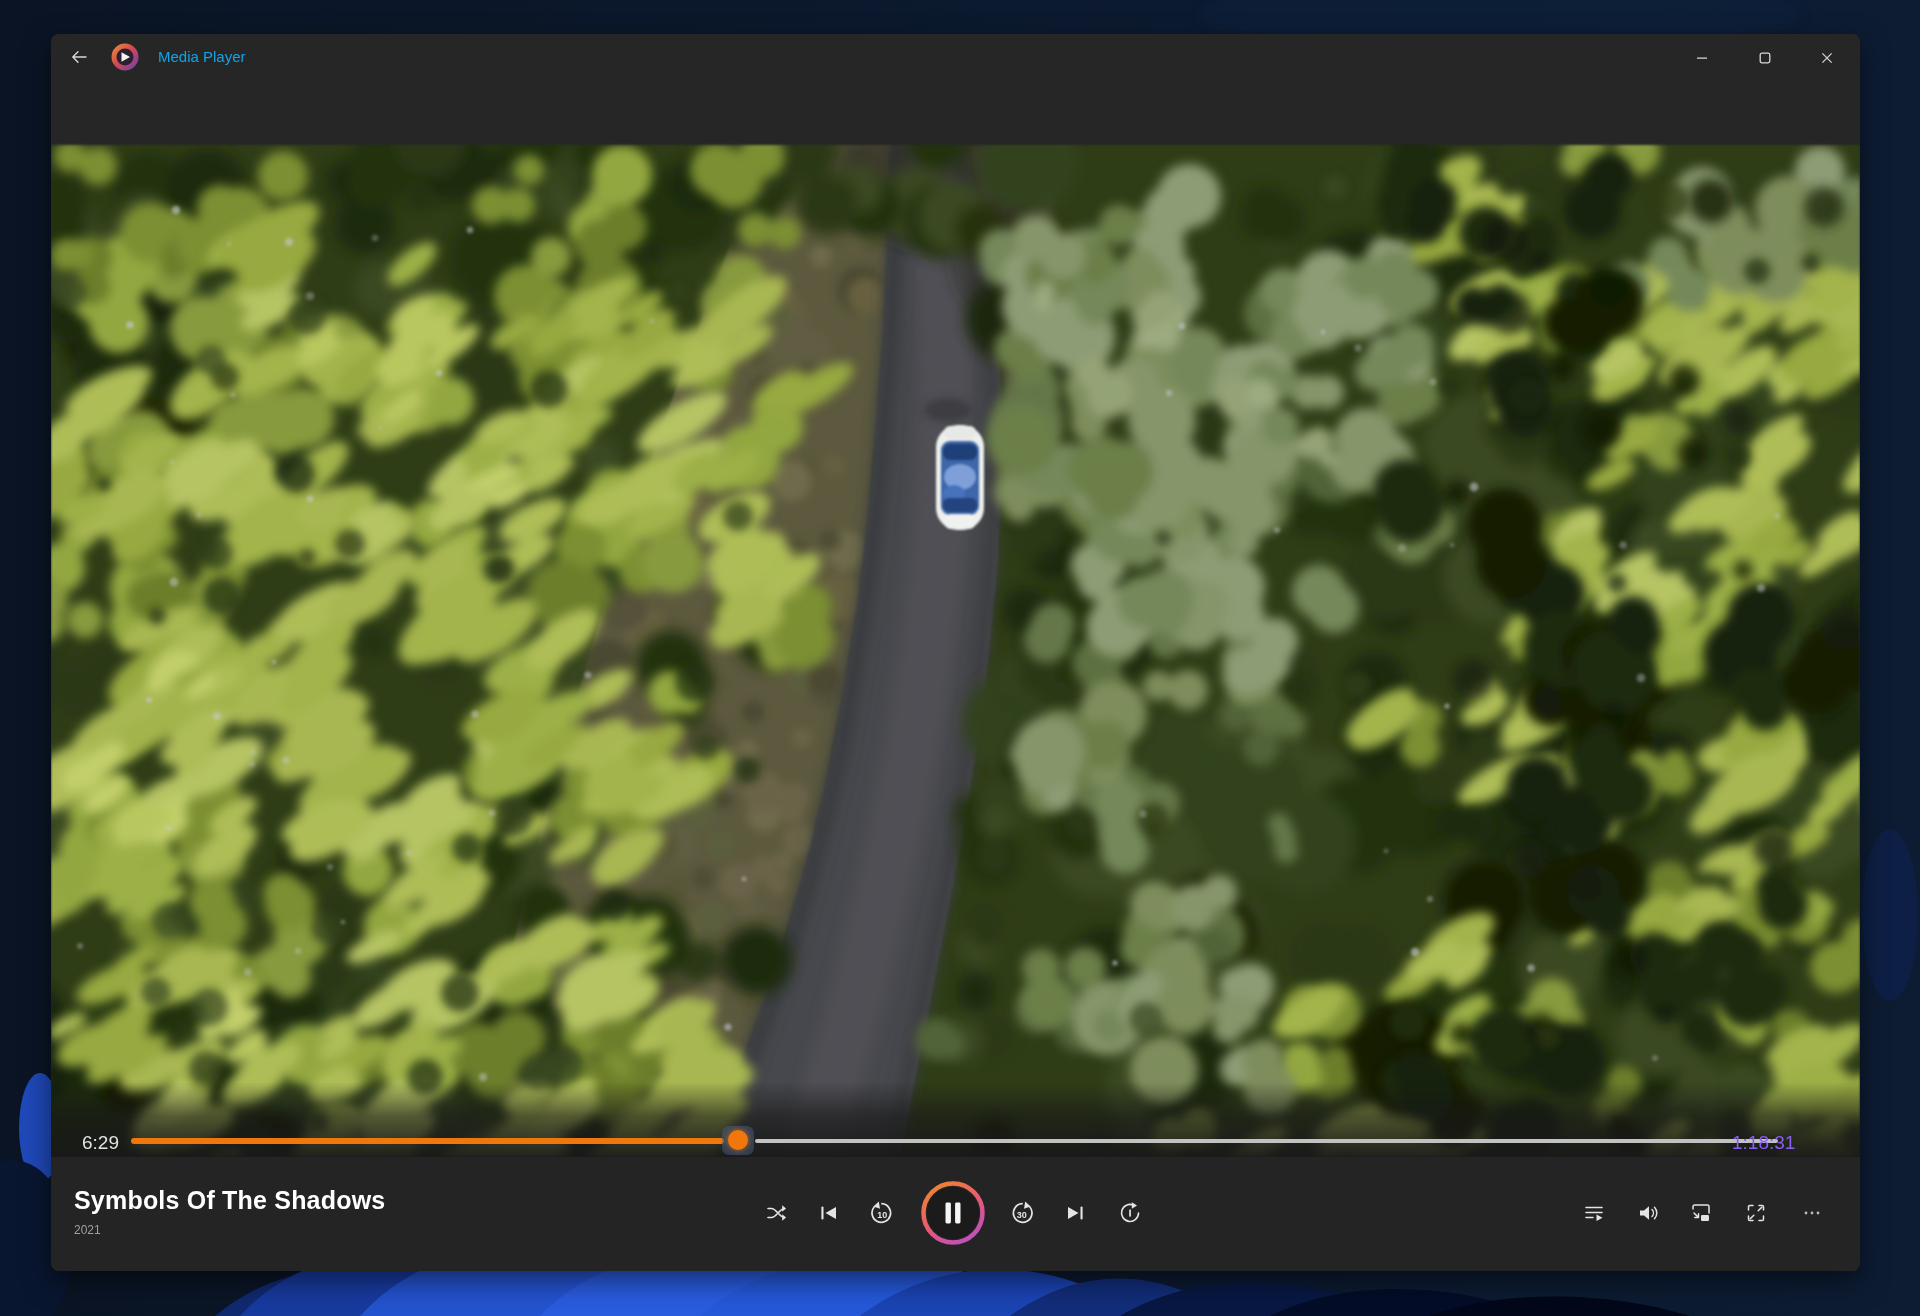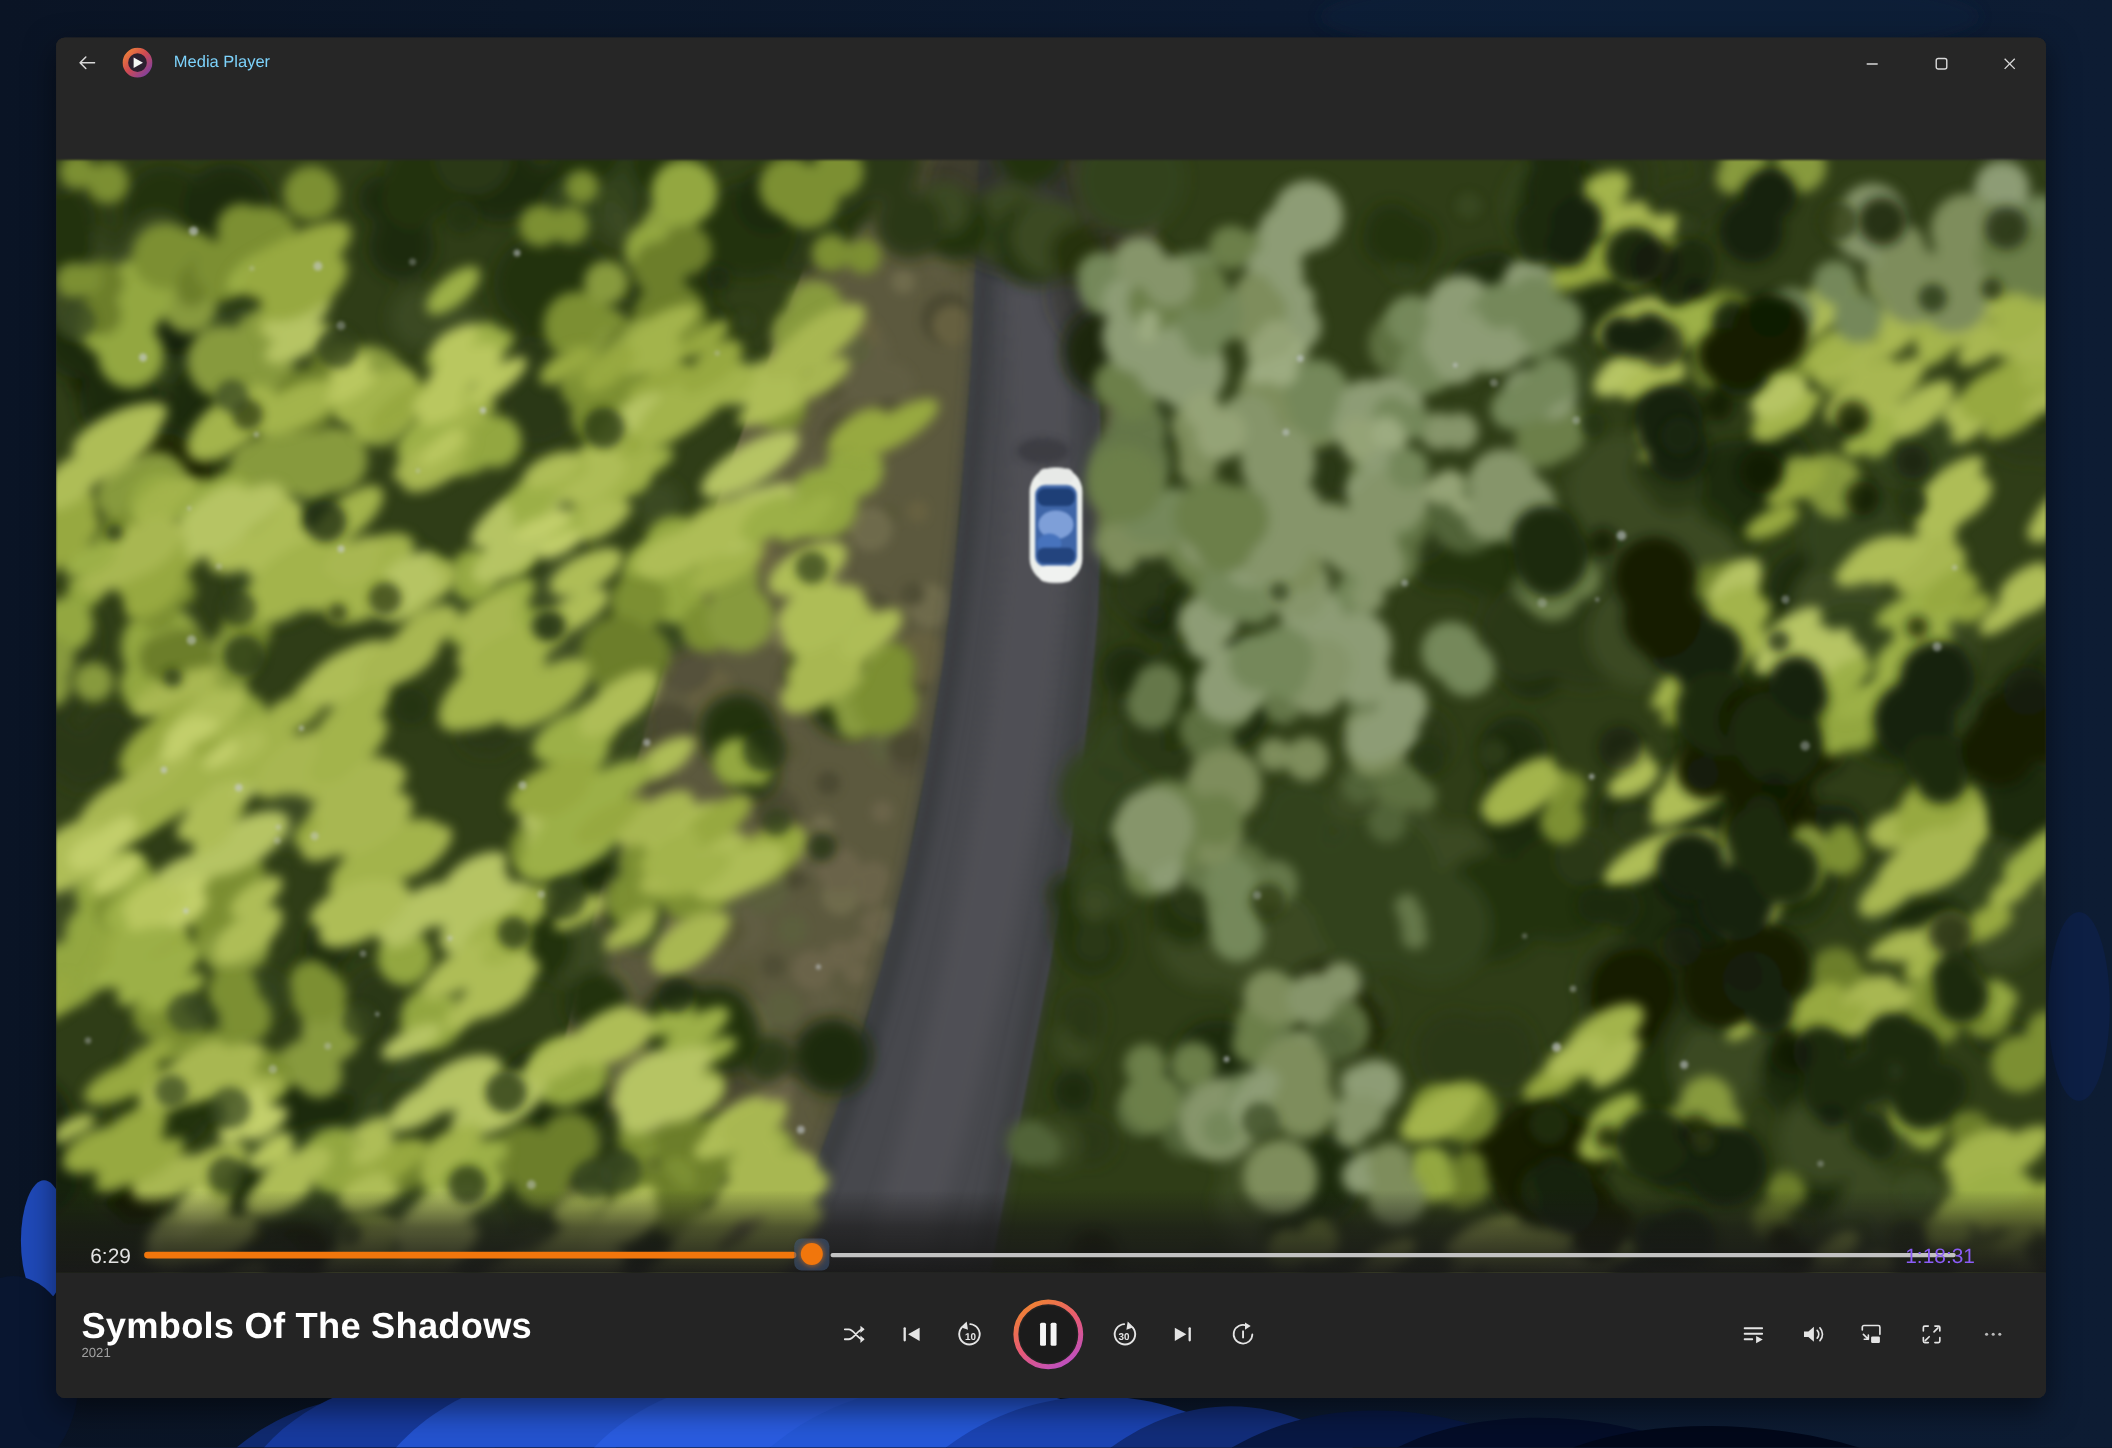--- a/index.html
+++ b/index.html
@@ -57,21 +57,21 @@
           <linearGradient id="lg" x1="0" y1="0" x2="1" y2="1">
 <stop offset="0" stop-color="#ee8338"></stop>
             <stop offset="0.45" stop-color="#d14b50"></stop>
             <stop offset="1" stop-color="#7a3fa4"></stop>
           </linearGradient>
         </defs>
 <circle cx="14" cy="14" r="11" fill="#2c2030"></circle>
 <circle cx="14" cy="14" r="11" fill="none" stroke="url(#lg)" stroke-width="5"></circle>
 <path d="M 10.5 9.2 L 19 14 L 10.5 18.8 Z" fill="#f5f5f5"></path>
       </svg></div>
-  <div class="abs" style="left:107px;top:14px;font-size:15px;color:#7dd3fc">Media Player</div>
+  <div class="abs" style="left:107px;top:14px;font-size:15px;color:#0ea5e9">Media Player</div>
   <div style="position:absolute;left:1643px;top:16px;width:16px;height:16px"><svg width="16" height="16" viewBox="0 0 16 16" style="">
         <path d="M 3 8.2 L 13 8.2" stroke="#d8d8d8" stroke-width="1.3"></path>
       </svg></div>
   <div style="position:absolute;left:1706px;top:16px;width:16px;height:16px"><svg width="16" height="16" viewBox="0 0 16 16" style="">
         <rect x="3.2" y="3.2" width="9.6" height="9.6" rx="1.8" stroke="#d8d8d8" stroke-width="1.3" fill="none"></rect>
       </svg></div>
   <div style="position:absolute;left:1768px;top:16px;width:16px;height:16px"><svg width="16" height="16" viewBox="0 0 16 16" style="">
         <path d="M 3.4 3.4 L 12.6 12.6 M 12.6 3.4 L 3.4 12.6" stroke="#d8d8d8" stroke-width="1.2"></path>
       </svg></div>
 
@@ -2525,21 +2525,21 @@
 
   <div class="abs" style="left:0;top:1123px;width:100%;height:114px;background:#242424"></div>
 
   <div class="abs" style="left:31px;top:1098px;width:60px;font-size:19px;color:#e2e2e2">6:29</div>
   <div class="abs" style="left:80px;top:1104px;width:593px;height:5.5px;border-radius:3px;background:#f1760c"></div>
   <div class="abs" style="left:704px;top:1105px;width:1023px;height:4px;border-radius:2px;background:#c2c2c2"></div>
   <div class="abs" style="left:671px;top:1092px;width:32px;height:29px;border-radius:7px;background:rgba(68,94,132,0.5)"></div>
   <div class="abs" style="left:677px;top:1096px;width:20px;height:20px;border-radius:50%;background:#f1760c;box-shadow:0 0 6px rgba(241,118,12,0.8)"></div>
   <div class="abs" style="left:1681px;top:1098px;width:70px;font-size:19px;color:#8b5cf6">1:18:31</div>
 
-  <div class="abs" style="left:23px;top:1152px;font-size:33px;font-weight:bold;color:#ffffff;letter-spacing:0.2px">Symbols Of The Shadows</div>
+  <div class="abs" style="left:23px;top:1152px;font-size:25px;font-weight:bold;color:#ffffff;letter-spacing:0.2px">Symbols Of The Shadows</div>
   <div class="abs" style="left:23px;top:1189px;font-size:12px;color:#a0a0a0">2021</div>
 
   <div style="position:absolute;left:715px;top:1168px;width:22px;height:22px"><svg width="22" height="22" viewBox="0 0 22 22" style="">
         <path d="M 2 6.5 h 3.5 c 5 0 8 9 13 9 M 2 15.5 h 3.5 c 5 0 8 -9 13 -9" stroke="#e4e4e4" stroke-width="1.6" fill="none" stroke-linecap="round"></path>
 <path d="M 16.2 3.2 L 20 6.5 L 16.2 9.8 Z" fill="#e4e4e4"></path>
         <path d="M 16.2 12.2 L 20 15.5 L 16.2 18.8 Z" fill="#e4e4e4"></path>
       </svg></div>
   <div style="position:absolute;left:767px;top:1168px;width:22px;height:22px"><svg width="22" height="22" viewBox="0 0 22 22" style="">
         <rect x="3.4" y="4.5" width="2.1" height="13" rx="1" fill="#e4e4e4"></rect>
         <path d="M 18 5 L 18 17 L 7.5 11 Z" fill="#e4e4e4"></path>

